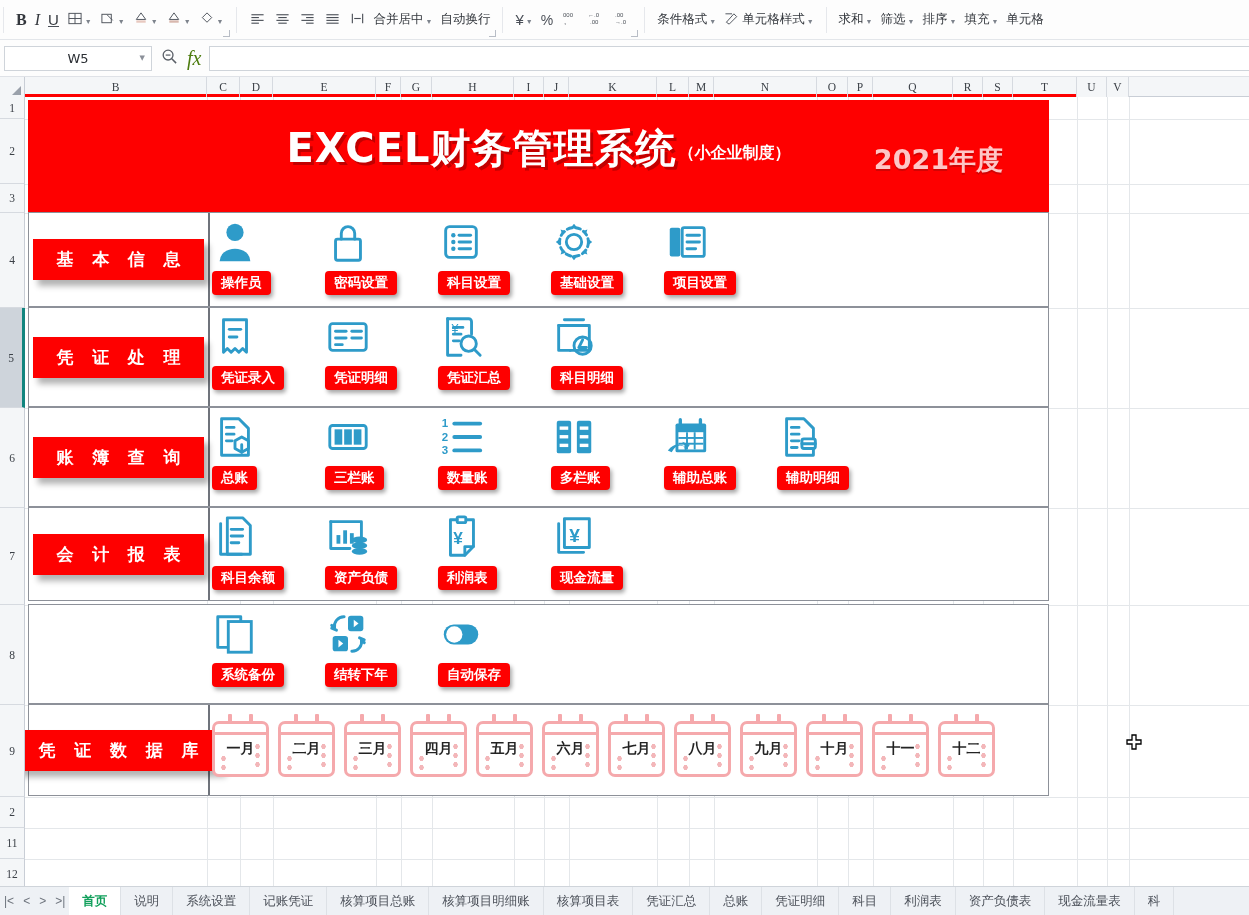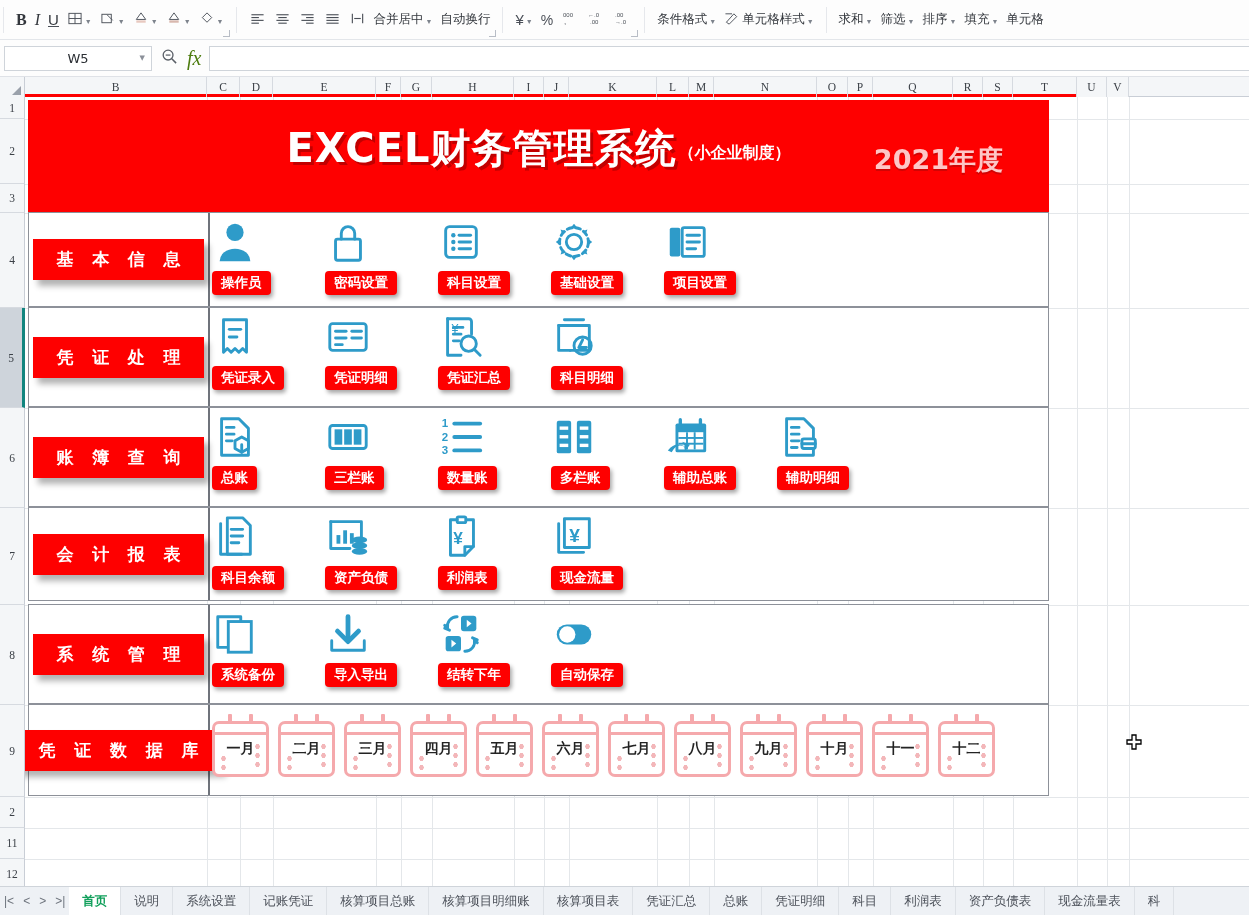--- a/index.html
+++ b/index.html
@@ -674,42 +674,29 @@
                   <rect x="14" y="5" width="26" height="30" fill="none" stroke="#2e9bc9" stroke-width="3" stroke-linecap="round" stroke-linejoin="round"></rect>
                   <path d="M34 40 h-26 v-30" fill="none" stroke="#2e9bc9" stroke-width="3" stroke-linecap="round" stroke-linejoin="round"></path>
                   <text x="19" y="29" font-size="20" font-weight="bold" fill="#2e9bc9">¥</text>
                 </svg>
               </div>
               <div class="lbl">现金流量</div>
             </div>
           </div>
         </div>
         <div class="panel" style="top: 507px; height: 100px;">
-          <div class="left">
-            <div class="secbtn">系 统 管 理</div>
-          </div>
           <div class="items">
             <div class="item">
               <div class="glyph">
                 <svg width="46" height="46" viewBox="0 0 48 48">
                   <rect x="6" y="6" width="24" height="32" fill="none" stroke="#2e9bc9" stroke-width="3" stroke-linecap="round" stroke-linejoin="round"></rect>
                   <rect x="17" y="11" width="24" height="32" fill="#fff" stroke="#2e9bc9" stroke-width="3"></rect>
                 </svg>
               </div>
               <div class="lbl">系统备份</div>
-            </div>
-            <div class="item">
-              <div class="glyph">
-                <svg width="46" height="46" viewBox="0 0 48 48">
-                  <path d="M24 6 v24" stroke="#2e9bc9" stroke-width="5" stroke-linecap="round"></path>
-                  <path d="M13 21 l11 11 11 -11" stroke="#2e9bc9" stroke-width="5" stroke-linecap="round" stroke-linejoin="round" fill="none"></path>
-                  <path d="M7 31 v10 h34 v-10" fill="none" stroke="#2e9bc9" stroke-width="3" stroke-linecap="round" stroke-linejoin="round"></path>
-                </svg>
-              </div>
-              <div class="lbl">导入导出</div>
             </div>
             <div class="item">
               <div class="glyph">
                 <svg width="46" height="46" viewBox="0 0 48 48">
                   <rect x="24" y="5" width="16" height="16" rx="3" fill="#2e9bc9"></rect>
                   <path d="M30 9 l5 4 -5 4" fill="#fff"></path>
                   <rect x="8" y="26" width="16" height="16" rx="3" fill="#2e9bc9"></rect>
                   <path d="M14 30 l5 4 -5 4" fill="#fff"></path>
                   <path d="M20 6 a10 10 0 0 0 -10 12 l-3 -3 M7 18 l5 2" fill="none" stroke="#2e9bc9" stroke-width="3" stroke-linecap="round" stroke-linejoin="round"></path>
                   <path d="M28 42 a10 10 0 0 0 10 -12 l3 3 M41 30 l-5 -2" fill="none" stroke="#2e9bc9" stroke-width="3" stroke-linecap="round" stroke-linejoin="round"></path>

